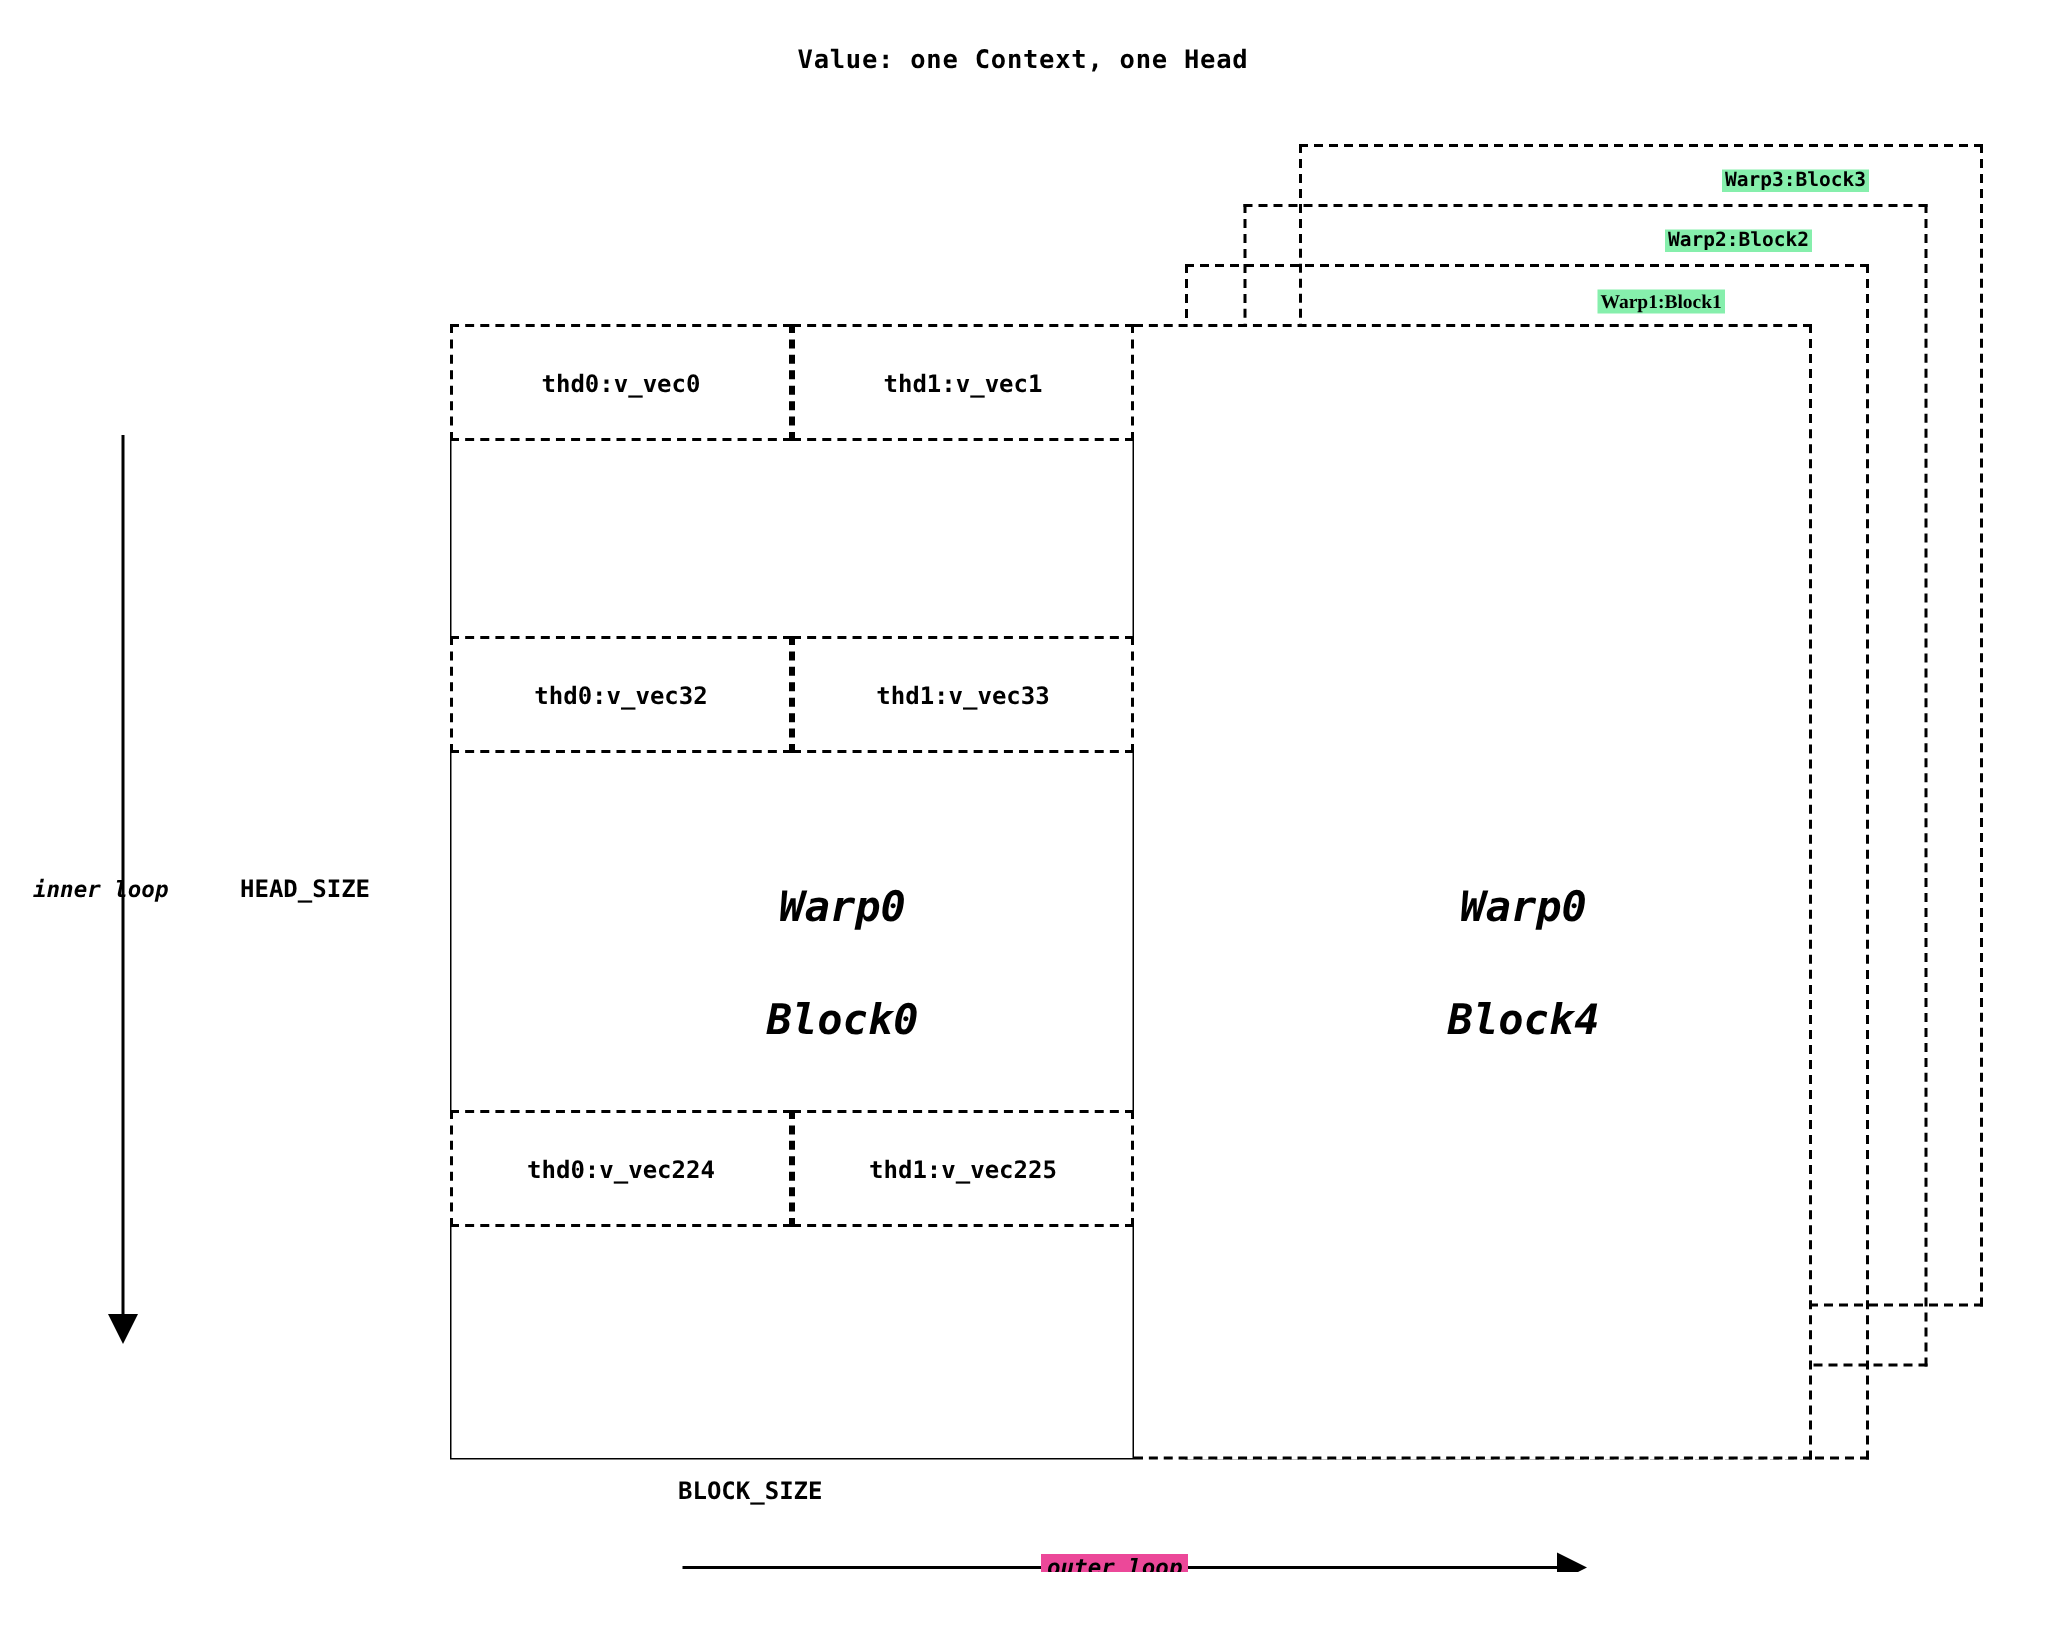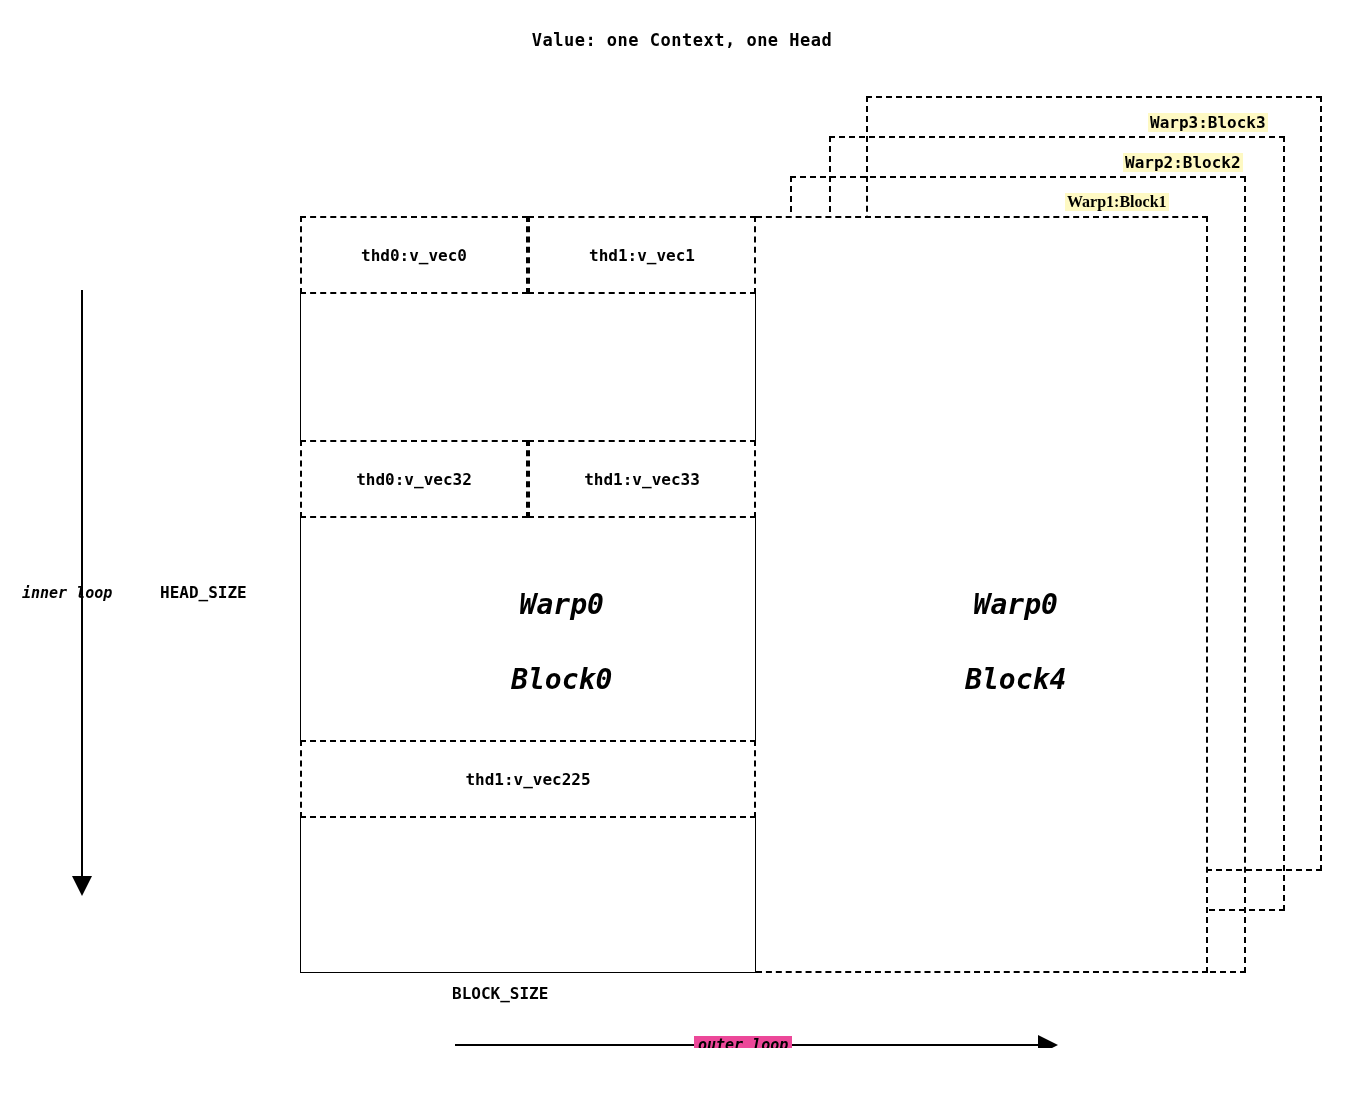--- a/index.html
+++ b/index.html
@@ -34,24 +34,24 @@
 
   
   .ghost {
     position: absolute;
     border: 2px dashed #000000;
     background: transparent;
     box-sizing: border-box;
   }
   .ghost-label {
     position: absolute;
-    font-size: 16px;
-    font-weight: bold;
-    white-space: pre;
-    background: #fef9c3;
+    font-size: 13px;
+    font-weight: bold;
+    white-space: pre;
+    background: #86efac;
     padding: 0 2px;
   }
 
   
   .block0 {
     position: absolute;
     left: 300px;
     top: 216px;
     width: 456px;
     height: 757px;
@@ -190,44 +190,45 @@
 <body>
 
 <div id="canvas">
 
   <div class="title">Value: one Context, one Head</div>
 
   <div class="ghost" style="left:866px; top:96px; width:456px; height:775px;"></div>
   <div class="ghost-label" style="left:1148px; top:113px;">Warp3:Block3</div>
 
   <div class="ghost" style="left:829px; top:136px; width:456px; height:775px;"></div>
-  <div class="ghost-label" style="left:1110px; top:153px;margin-left:13px;">Warp2:Block2</div>
+  <div class="ghost-label" style="left:1110px; top:153px;">Warp2:Block2</div>
 
   <div class="ghost" style="left:790px; top:176px; width:456px; height:797px;"></div>
   <div class="ghost-label" style="left:1065px; top:193px;font-family:Liberation Serif, serif;">Warp1:Block1</div>
 
   <div class="block4"></div>
   <div class="warp-label" style="left:756px; top:548px; width:452px;">
     <span>Warp0</span><br>
     <span>Block4</span>
   </div>
 
   <div class="block0"></div>
 
   <div class="cellrow" style="top:216px;">
     <div class="cell">thd0:v_vec0</div>
     <div class="cell right">thd1:v_vec1</div>
   </div>
 
-  <div class="cellrow" style="top:440px;">
+  <div class="cellrow" style="top:424px;">
     <div class="cell">thd0:v_vec32</div>
     <div class="cell right">thd1:v_vec33</div>
   </div>
 
   <div class="cellrow" style="top:740px;">
+    <div class="cell">thd0:v_vec224</div>
     <div class="cell right">thd1:v_vec225</div>
   </div>
 
   <div class="warp-label" style="left:300px; top:548px; width:456px;">
     <span>Warp0</span><br>
     <span>Block0</span>
   </div>
 
   <div class="v-arrow-line"></div>
   <div class="v-arrow-head"></div>

